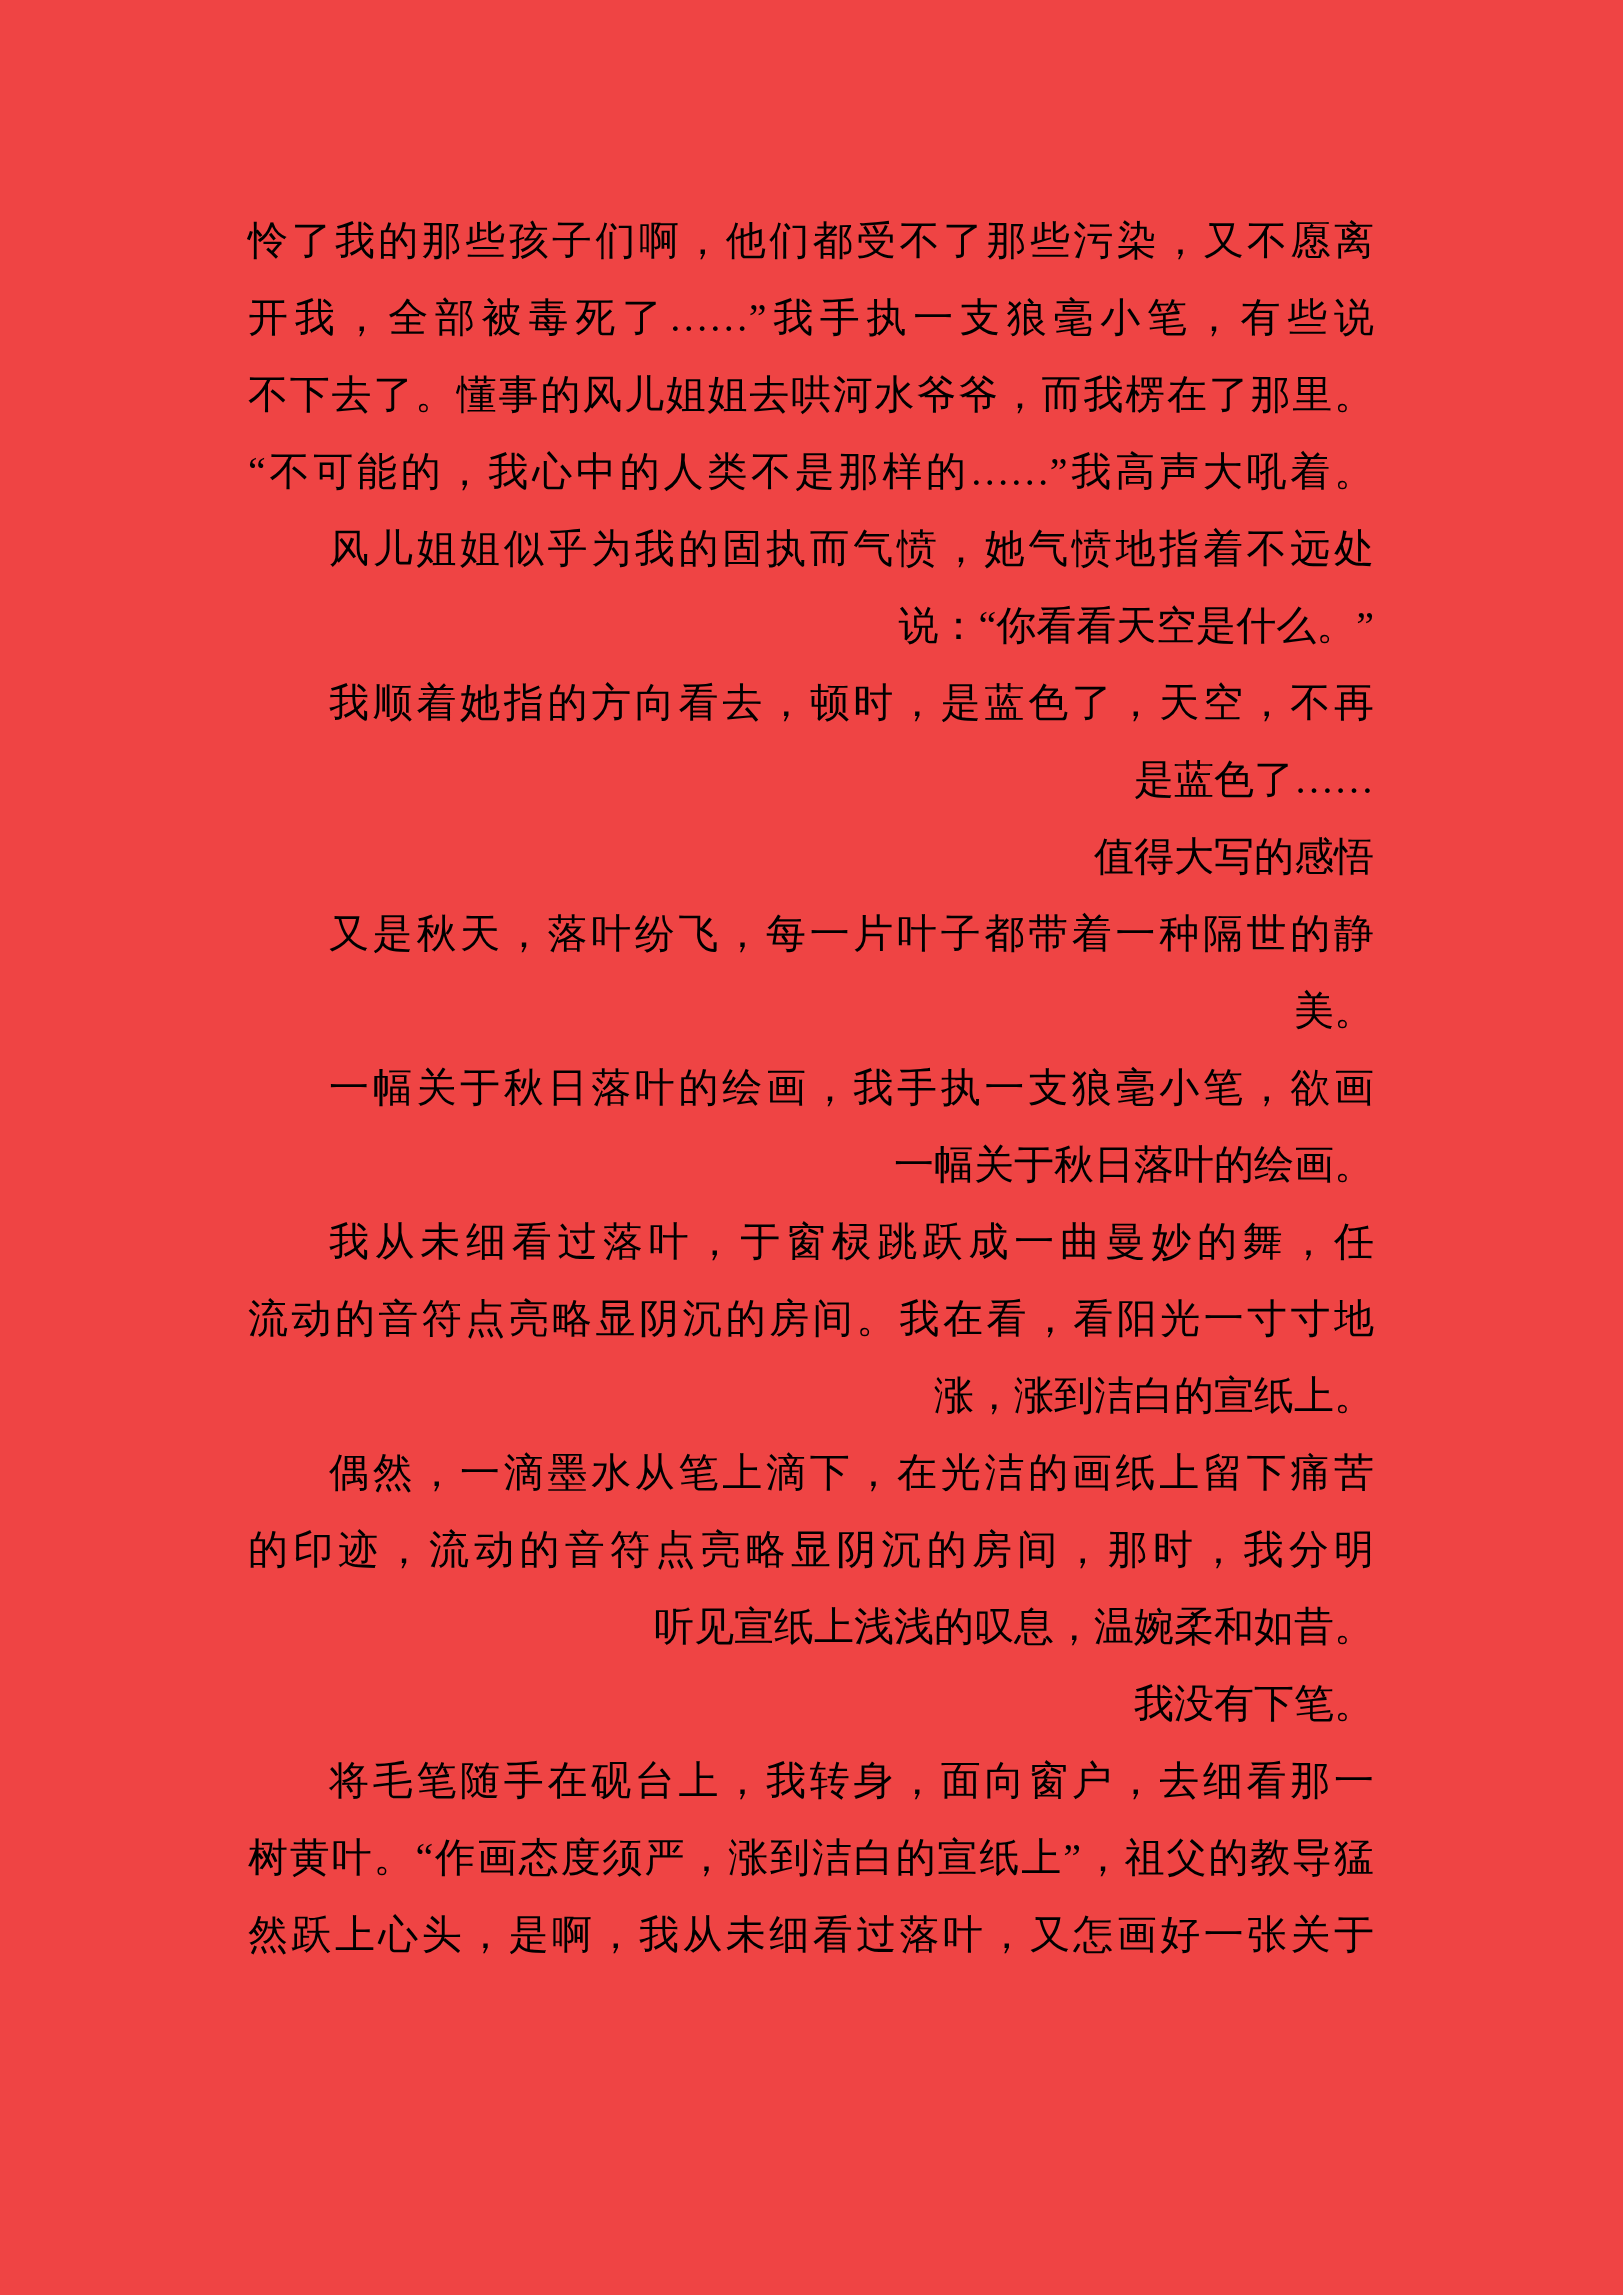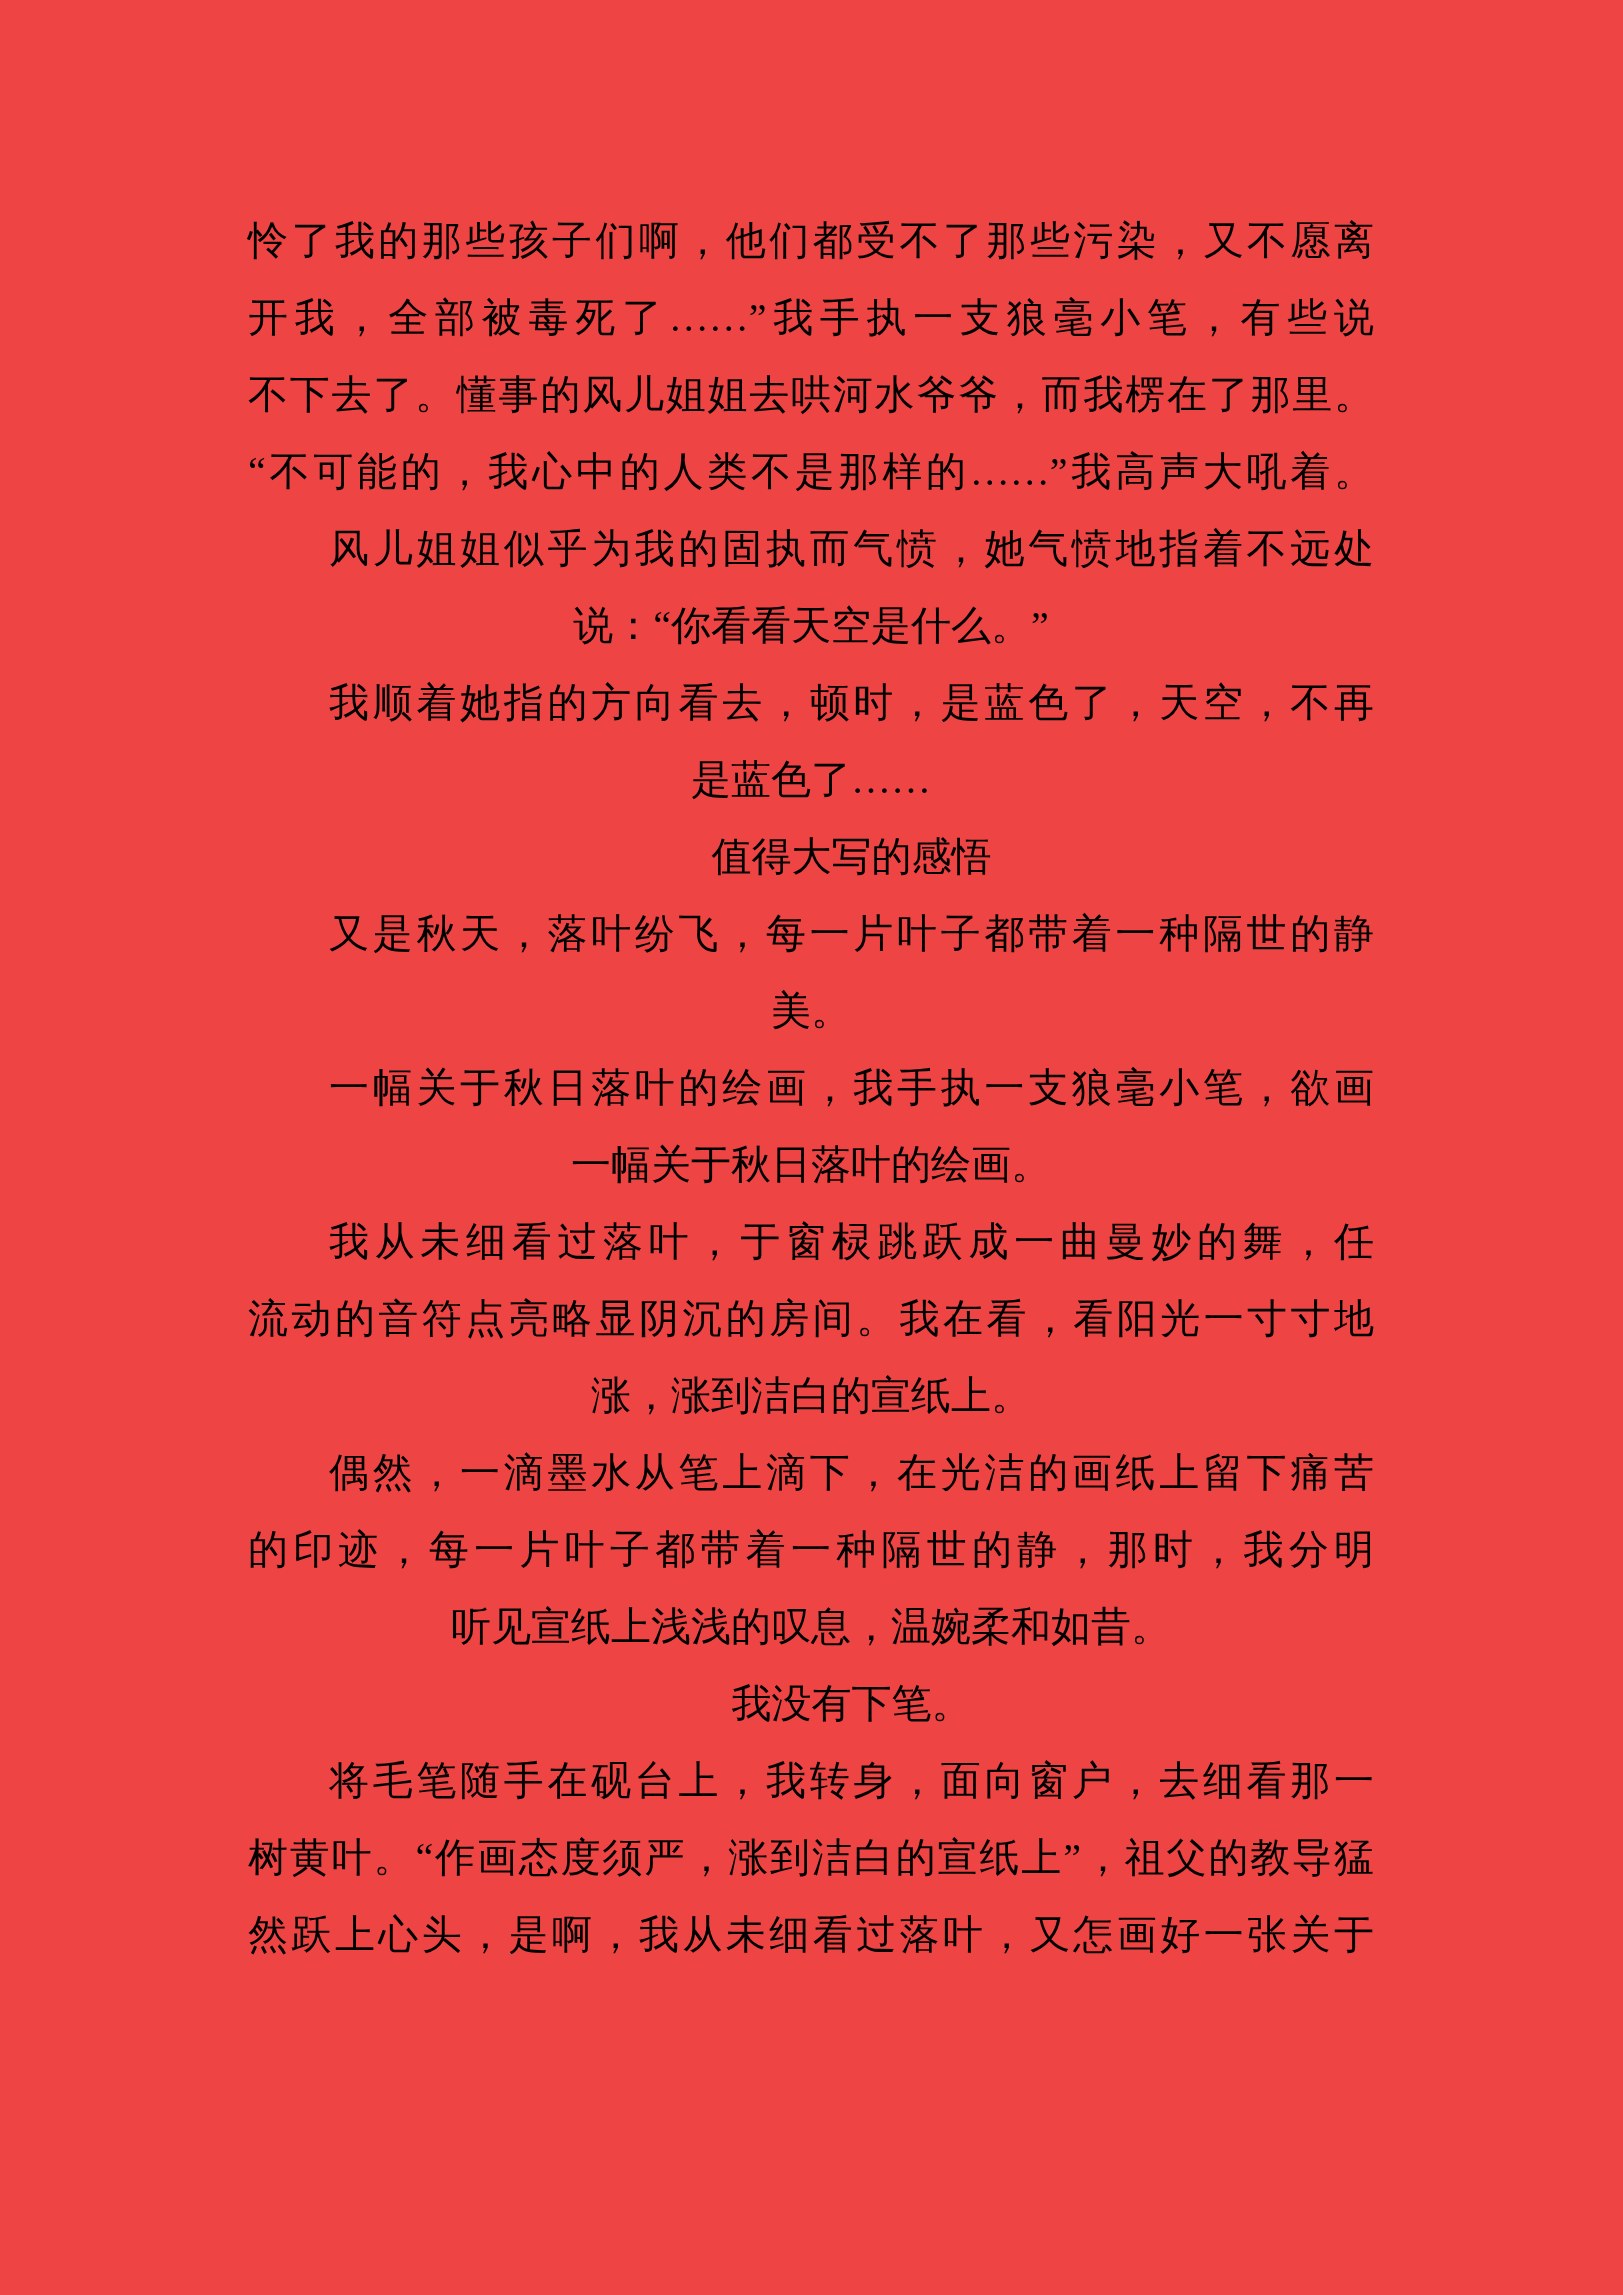--- a/index.html
+++ b/index.html
@@ -21,21 +21,21 @@
     left: 248px;
     top: 202px;
     width: 1126px;
   }
   .line {
     height: 77px;
     line-height: 77px;
     font-size: 40px;
     font-weight: 400;
     letter-spacing: 0;
-    text-align: center;
+    text-align: right;
     white-space: normal;
     overflow: visible;
   }
   
   .line.fill {
     text-align: justify;
     text-align-last: justify;
     text-justify: inter-ideograph;
   }
   
@@ -58,21 +58,21 @@
       <div class="line">是蓝色了……</div>
       <div class="line indent">值得大写的感悟</div>
       <div class="line indent fill">又是秋天，落叶纷飞，每一片叶子都带着一种隔世的静</div>
       <div class="line">美。</div>
       <div class="line indent fill">一幅关于秋日落叶的绘画，我手执一支狼毫小笔，欲画</div>
       <div class="line">一幅关于秋日落叶的绘画。</div>
       <div class="line indent fill">我从未细看过落叶，于窗棂跳跃成一曲曼妙的舞，任</div>
       <div class="line fill">流动的音符点亮略显阴沉的房间。我在看，看阳光一寸寸地</div>
       <div class="line">涨，涨到洁白的宣纸上。</div>
       <div class="line indent fill">偶然，一滴墨水从笔上滴下，在光洁的画纸上留下痛苦</div>
-      <div class="line fill">的印迹，每一片叶子都带着一种隔世的静，那时，我分明</div>
+      <div class="line fill">的印迹，流动的音符点亮略显阴沉的房间，那时，我分明</div>
       <div class="line">听见宣纸上浅浅的叹息，温婉柔和如昔。</div>
       <div class="line indent">我没有下笔。</div>
       <div class="line indent fill">将毛笔随手在砚台上，我转身，面向窗户，去细看那一</div>
       <div class="line fill">树黄叶。“作画态度须严，涨到洁白的宣纸上”，祖父的教导猛</div>
       <div class="line fill">然跃上心头，是啊，我从未细看过落叶，又怎画好一张关于</div>
     </div>
 </div>
 
 
 </body></html>

